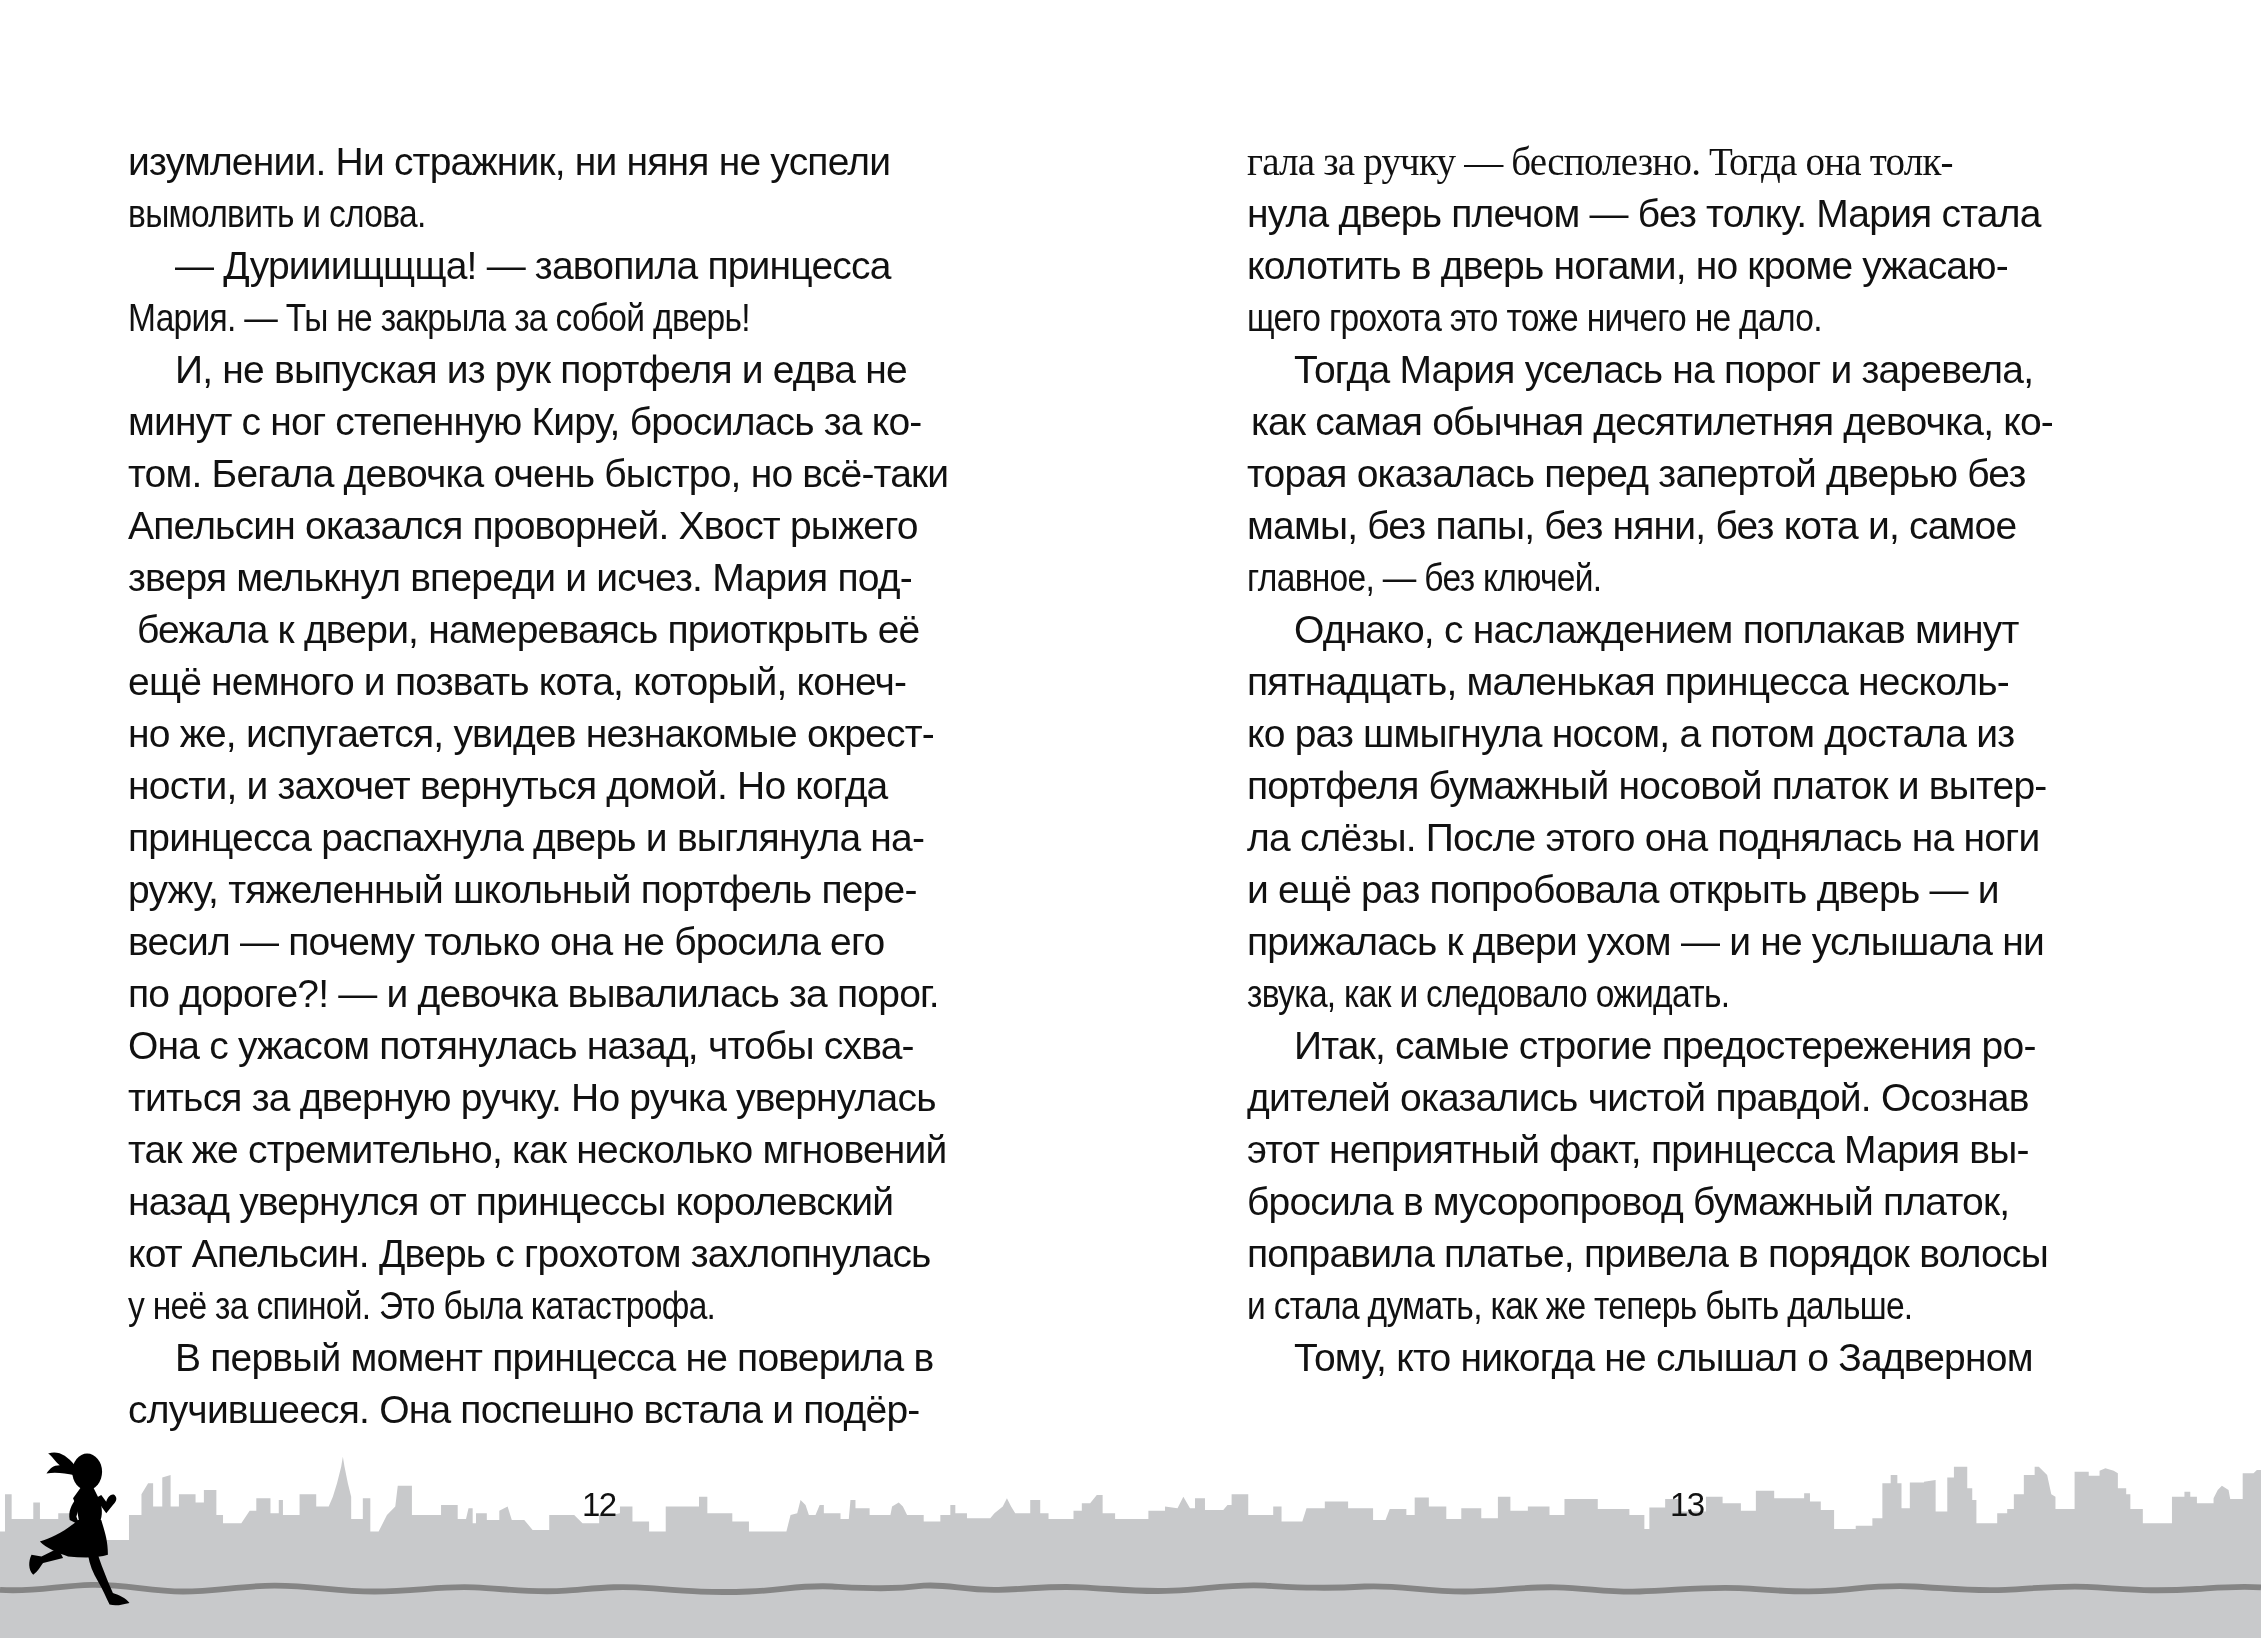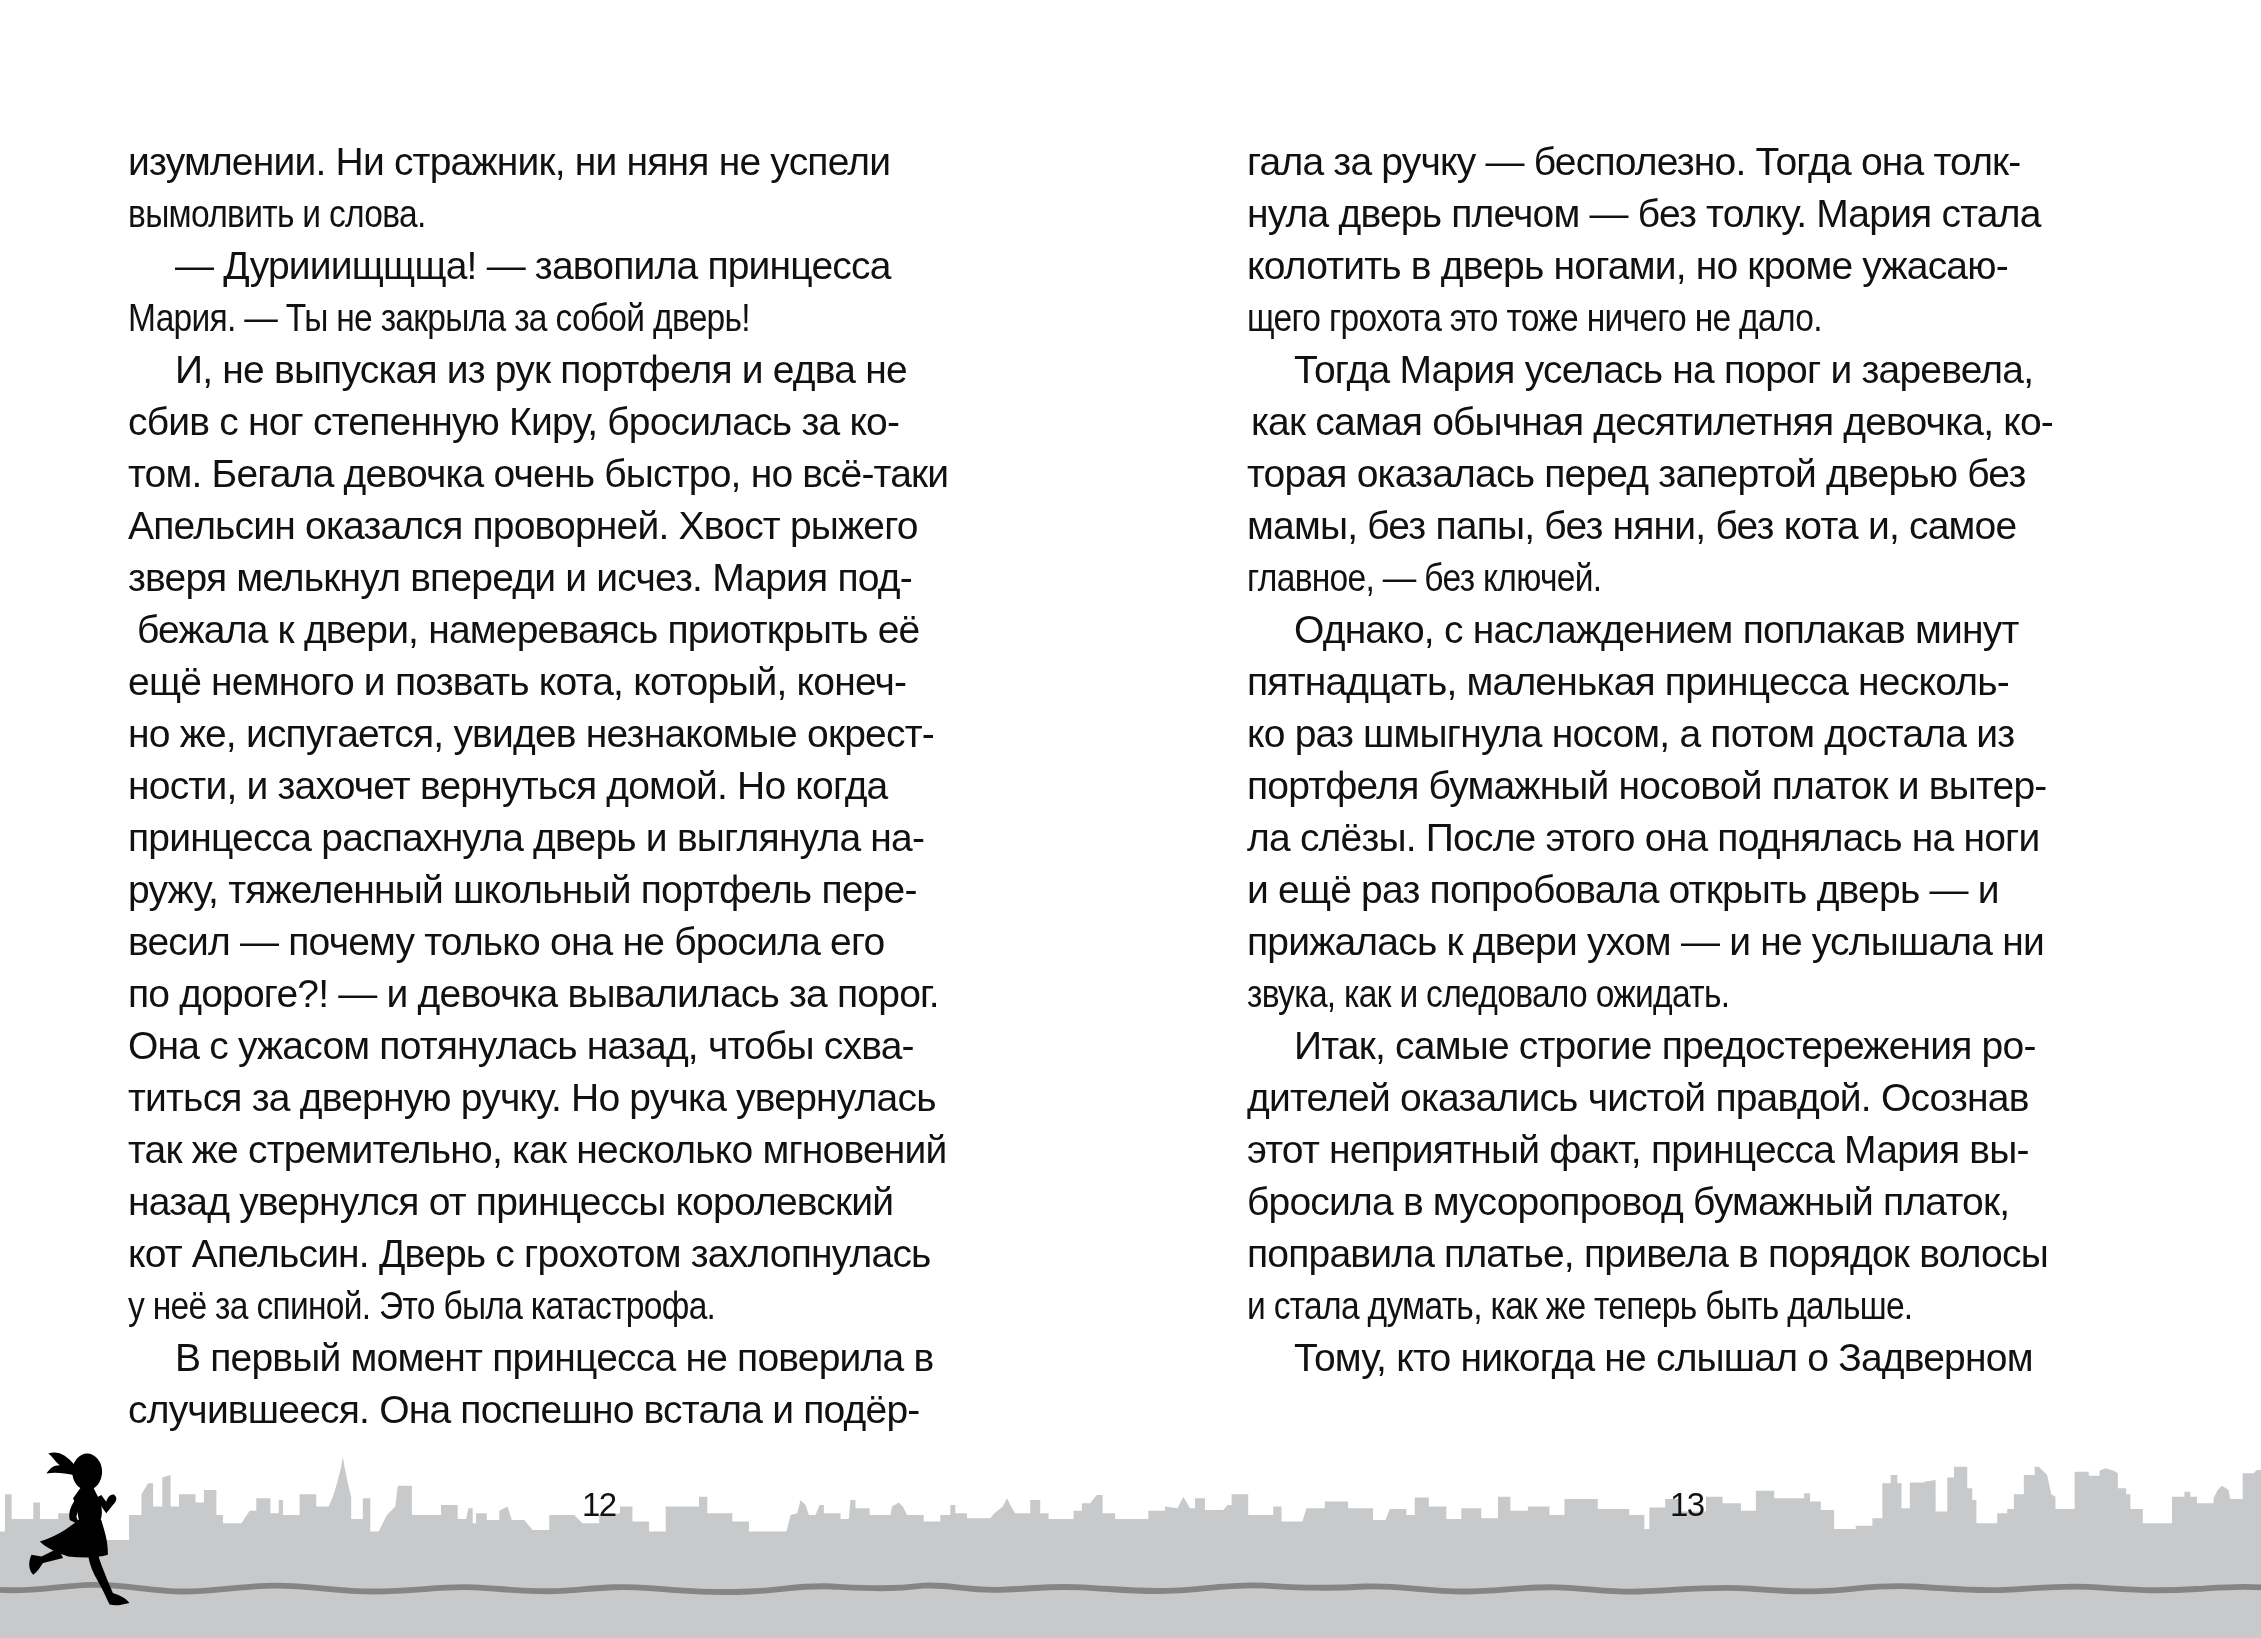--- a/index.html
+++ b/index.html
@@ -34,21 +34,21 @@
 <body>
 
 <div class="spread">
 
   <div class="page-text left" id="left-text">
       <span class="line" style="width: 763px; padding-left: 0px; margin-left: 0px; transform: scaleX(1); text-align: left; text-align-last: left;">изумлении. Ни стражник, ни няня не успели</span>
       <span class="line last" style="width: 347px; padding-left: 0px; margin-left: 0px; transform: scaleX(0.86); text-align: left; text-align-last: left;">вымолвить и слова.</span>
       <span class="line indent" style="width: 717px; padding-left: 0px; margin-left: 47px; transform: scaleX(1); text-align: left; text-align-last: left;">— Дурииищщща! — завопила принцесса</span>
       <span class="line last" style="width: 724px; padding-left: 0px; margin-left: 0px; transform: scaleX(0.86); text-align: left; text-align-last: left;">Мария. — Ты не закрыла за собой дверь!</span>
       <span class="line indent" style="width: 733px; padding-left: 0px; margin-left: 47px; transform: scaleX(1); text-align: left; text-align-last: left;">И, не выпуская из рук портфеля и едва не</span>
-      <span class="line" style="width: 772px; padding-left: 0px; margin-left: 0px; transform: scaleX(1); text-align: left; text-align-last: left;">сбив с ног степенную Киру, бросилась за ко-</span>
+      <span class="line" style="width: 772px; padding-left: 0px; margin-left: 0px; transform: scaleX(1); text-align: left; text-align-last: left;">минут с ног степенную Киру, бросилась за ко-</span>
       <span class="line" style="width: 821px; padding-left: 0px; margin-left: 0px; transform: scaleX(1); text-align: left; text-align-last: left;">том. Бегала девочка очень быстро, но всё-таки</span>
       <span class="line" style="width: 791px; padding-left: 0px; margin-left: 0px; transform: scaleX(1); text-align: left; text-align-last: left;">Апельсин оказался проворней. Хвост рыжего</span>
       <span class="line" style="width: 785px; padding-left: 0px; margin-left: 0px; transform: scaleX(1); text-align: left; text-align-last: left;">зверя мелькнул впереди и исчез. Мария под-</span>
       <span class="line" style="width: 784px; padding-left: 0px; margin-left: 9px; transform: scaleX(1); text-align: left; text-align-last: left;">бежала к двери, намереваясь приоткрыть её</span>
       <span class="line" style="width: 779px; padding-left: 0px; margin-left: 0px; transform: scaleX(1); text-align: center; text-align-last: left;">ещё немного и позвать кота, который, конеч-</span>
       <span class="line" style="width: 807px; padding-left: 0px; margin-left: 0px; transform: scaleX(1); text-align: left; text-align-last: left;">но же, испугается, увидев незнакомые окрест-</span>
       <span class="line" style="width: 760px; padding-left: 0px; margin-left: 0px; transform: scaleX(1); text-align: left; text-align-last: left;">ности, и захочет вернуться домой. Но когда</span>
       <span class="line" style="width: 797px; padding-left: 0px; margin-left: 0px; transform: scaleX(1); text-align: left; text-align-last: left;">принцесса распахнула дверь и выглянула на-</span>
       <span class="line" style="width: 790px; padding-left: 0px; margin-left: 0px; transform: scaleX(1); text-align: left; text-align-last: left;">ружу, тяжеленный школьный портфель пере-</span>
       <span class="line" style="width: 757px; padding-left: 0px; margin-left: 0px; transform: scaleX(1); text-align: left; text-align-last: left;">весил — почему только она не бросила его</span>
@@ -56,21 +56,21 @@
       <span class="line" style="width: 787px; padding-left: 0px; margin-left: 0px; transform: scaleX(1); text-align: left; text-align-last: left;">Она с ужасом потянулась назад, чтобы схва-</span>
       <span class="line" style="width: 809px; padding-left: 0px; margin-left: 0px; transform: scaleX(1); text-align: left; text-align-last: left;">титься за дверную ручку. Но ручка увернулась</span>
       <span class="line" style="width: 820px; padding-left: 0px; margin-left: 0px; transform: scaleX(1); text-align: left; text-align-last: left;">так же стремительно, как несколько мгновений</span>
       <span class="line" style="width: 766px; padding-left: 0px; margin-left: 0px; transform: scaleX(1); text-align: left; text-align-last: left;">назад увернулся от принцессы королевский</span>
       <span class="line" style="width: 804px; padding-left: 0px; margin-left: 0px; transform: scaleX(1); text-align: left; text-align-last: left;">кот Апельсин. Дверь с грохотом захлопнулась</span>
       <span class="line last" style="width: 684px; padding-left: 0px; margin-left: 0px; transform: scaleX(0.86); text-align: left; text-align-last: left;">у неё за спиной. Это была катастрофа.</span>
       <span class="line indent" style="width: 759px; padding-left: 0px; margin-left: 47px; transform: scaleX(1); text-align: left; text-align-last: left;">В первый момент принцесса не поверила в</span>
       <span class="line" style="width: 793px; padding-left: 0px; margin-left: 0px; transform: scaleX(1); text-align: left; text-align-last: left;">случившееся. Она поспешно встала и подёр-</span>
     </div>
   <div class="page-text right" id="right-text">
-      <span class="line" style="width: 775px; padding-left: 0px; margin-left: 0px; transform: scaleX(1); text-align: left; text-align-last: left;">гала за ручку — бесполезно. Тогда она толк-</span>
+      <span class="line" style="width: 775px; padding-left: 0px; margin-left: 0px; transform: scaleX(1); text-align: left; text-align-last: left; font-family: Liberation Serif, serif;">гала за ручку — бесполезно. Тогда она толк-</span>
       <span class="line" style="width: 795px; padding-left: 0px; margin-left: 0px; transform: scaleX(1); text-align: left; text-align-last: left;">нула дверь плечом — без толку. Мария стала</span>
       <span class="line" style="width: 762px; padding-left: 0px; margin-left: 0px; transform: scaleX(1); text-align: left; text-align-last: left;">колотить в дверь ногами, но кроме ужасаю-</span>
       <span class="line last" style="width: 669px; padding-left: 0px; margin-left: 0px; transform: scaleX(0.86); text-align: left; text-align-last: left;">щего грохота это тоже ничего не дало.</span>
       <span class="line indent" style="width: 740px; padding-left: 0px; margin-left: 47px; transform: scaleX(1); text-align: left; text-align-last: left;">Тогда Мария уселась на порог и заревела,</span>
       <span class="line" style="width: 803px; padding-left: 0px; margin-left: 4px; transform: scaleX(1); text-align: left; text-align-last: left;">как самая обычная десятилетняя девочка, ко-</span>
       <span class="line" style="width: 780px; padding-left: 0px; margin-left: 0px; transform: scaleX(1); text-align: left; text-align-last: left;">торая оказалась перед запертой дверью без</span>
       <span class="line" style="width: 770px; padding-left: 0px; margin-left: 0px; transform: scaleX(1); text-align: left; text-align-last: left;">мамы, без папы, без няни, без кота и, самое</span>
       <span class="line last" style="width: 413px; padding-left: 0px; margin-left: 0px; transform: scaleX(0.86); text-align: left; text-align-last: left;">главное, — без ключей.</span>
       <span class="line indent" style="width: 726px; padding-left: 0px; margin-left: 47px; transform: scaleX(1); text-align: left; text-align-last: left;">Однако, с наслаждением поплакав минут</span>
       <span class="line" style="width: 763px; padding-left: 0px; margin-left: 0px; transform: scaleX(1); text-align: left; text-align-last: left;">пятнадцать, маленькая принцесса несколь-</span>

